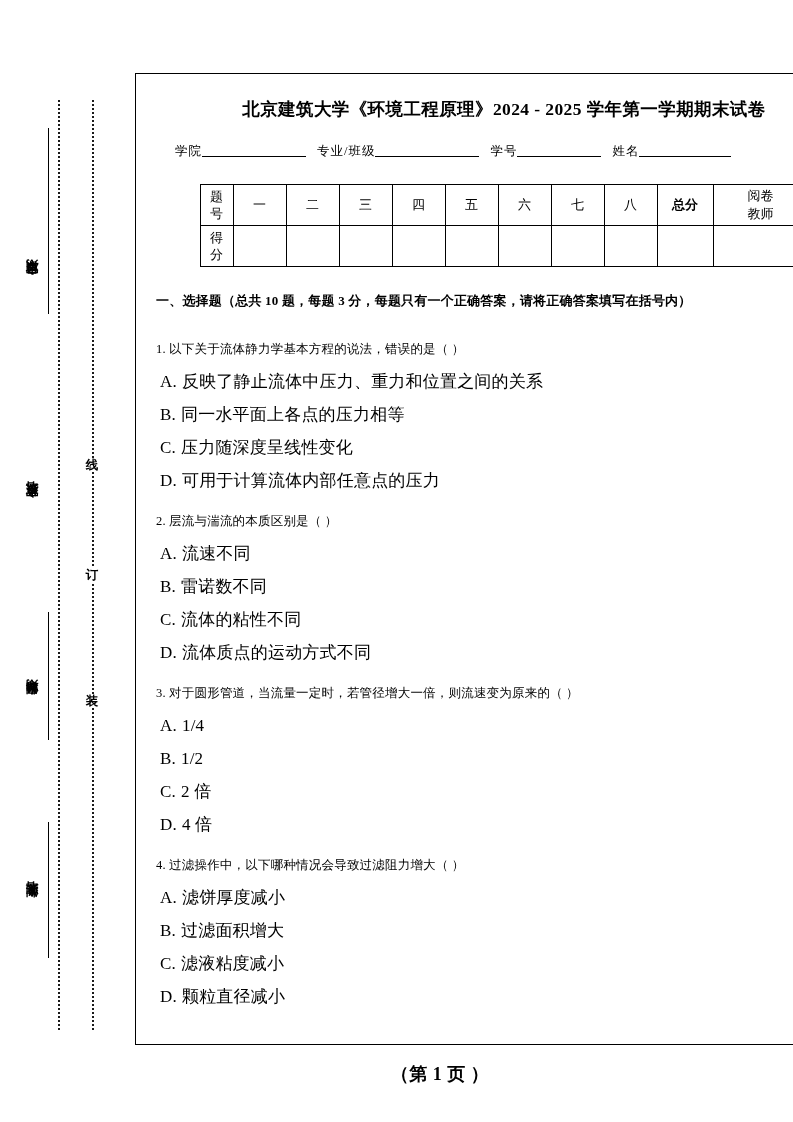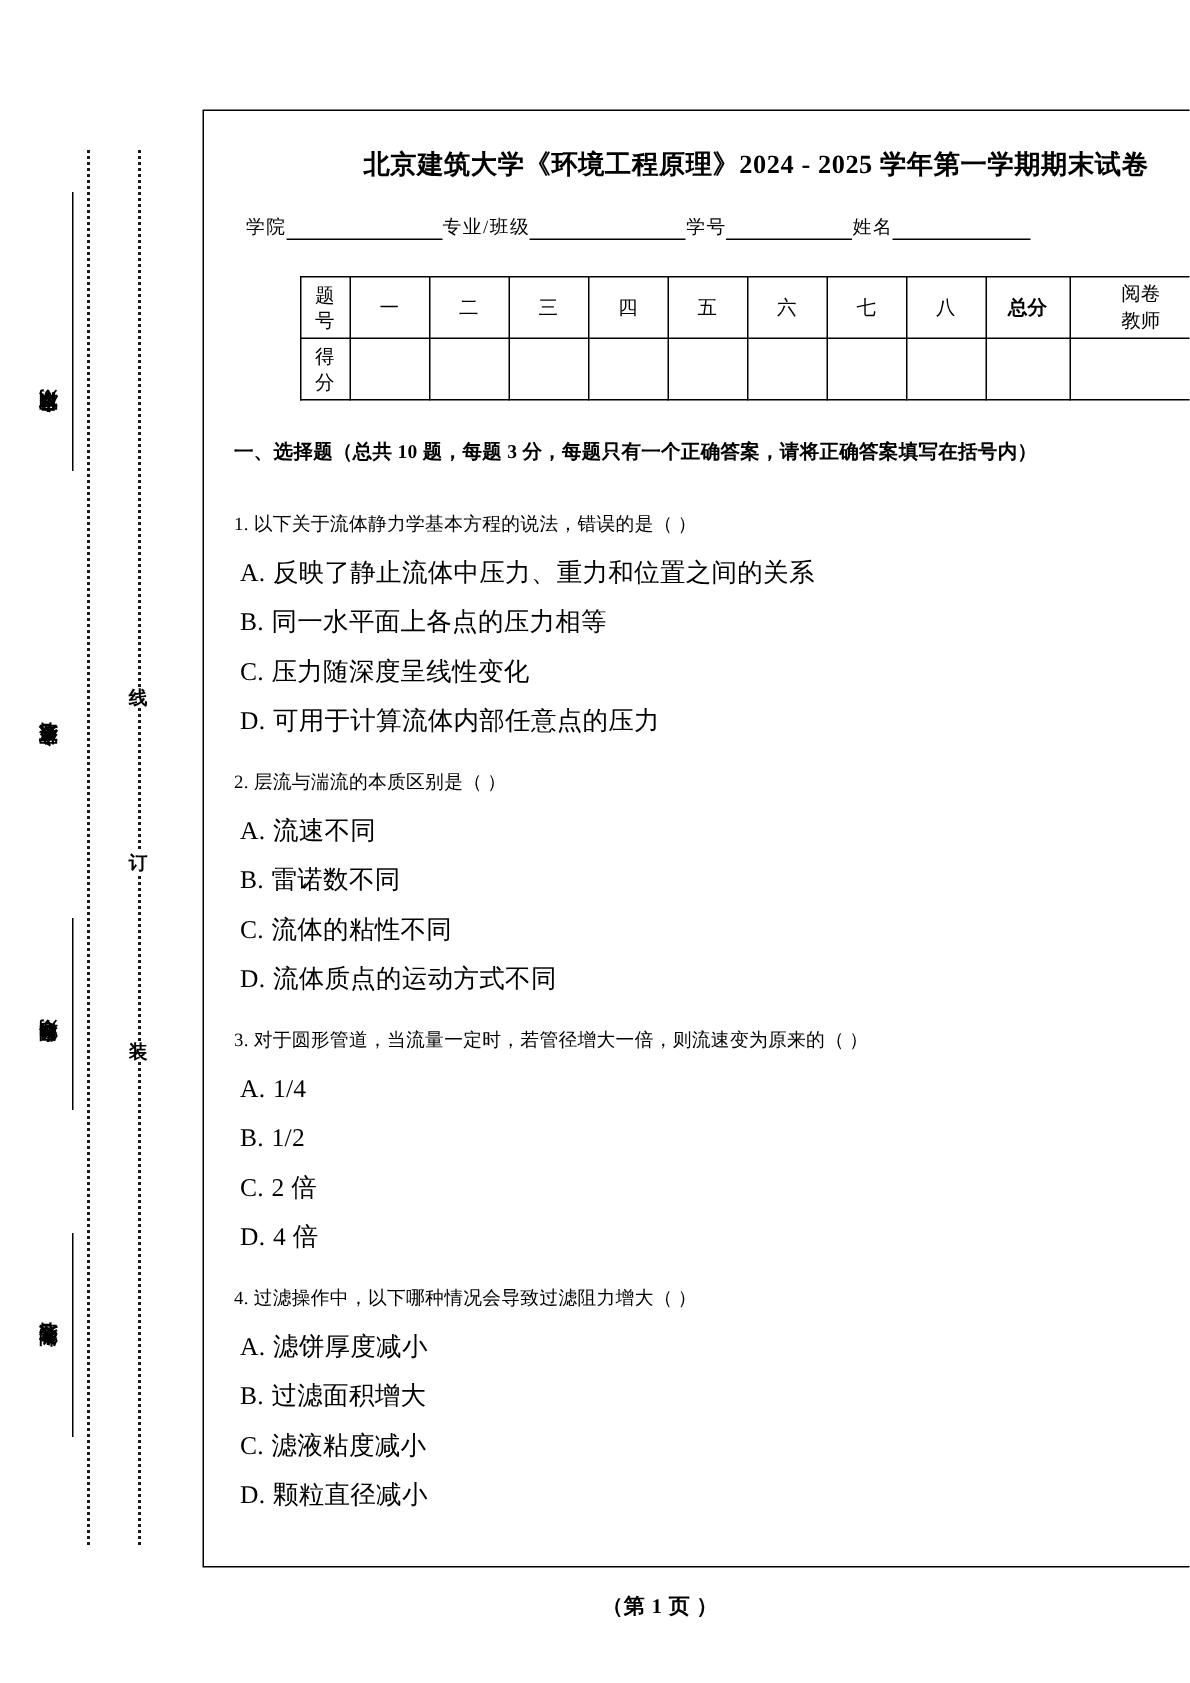--- a/index.html
+++ b/index.html
@@ -73,21 +73,21 @@
 
   
   #student-info{
     margin-top:18px;
     padding:0 10px;
     font-size:12.5px;
     display:flex;
     align-items:flex-end;
     white-space:nowrap;
   }
-  #student-info .fld{display:flex;align-items:flex-end;}
+  #student-info .fld{display:flex;margin-left:11px;}
   #student-info .lbl{font-size:12.5px;letter-spacing:1px;}
   #student-info .blank{
     border-bottom:1px solid #000;
     height:13px;
     display:inline-block;
   }
   .b-college{width:104px;}
   .b-major{width:104px;}
   .b-sid{width:84px;}
   .b-name{width:92px;}
@@ -146,21 +146,21 @@
     padding-left:4px;
     letter-spacing:0.2px;
   }
   .q-opt .mk{margin-right:5px;}
 
   
   #page-footer{
     position:absolute;
     left:135px; top:1062px; width:610px;
     text-align:center;
-    font-size:14px;
+    font-size:18px;
     font-weight:bold;
     letter-spacing:0.5px;
   }
 </style>
 </head>
 <body>
 
 <div id="binding-margin">
 
   <div class="vrule" style="left:48px; top:128px; height:186px;"></div>

